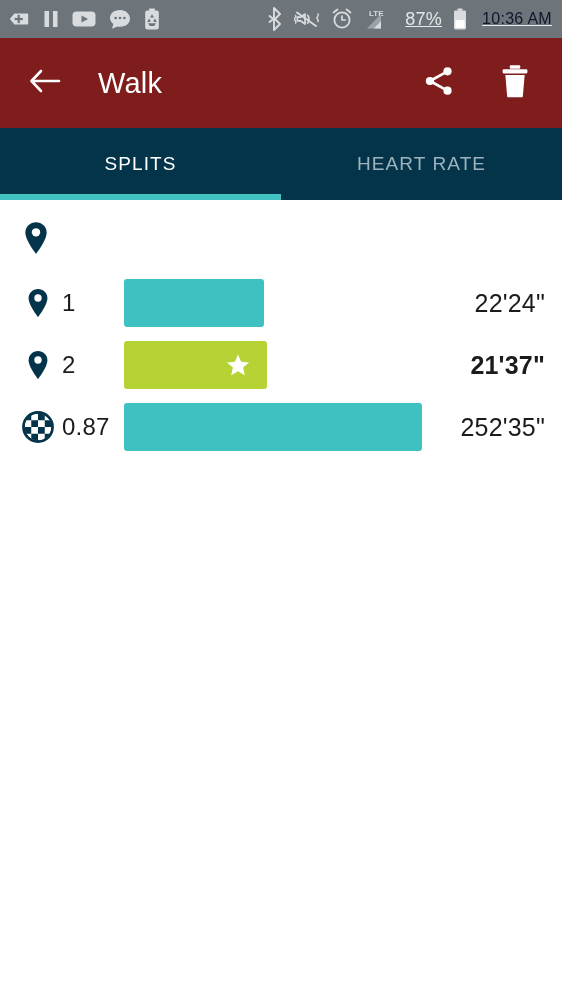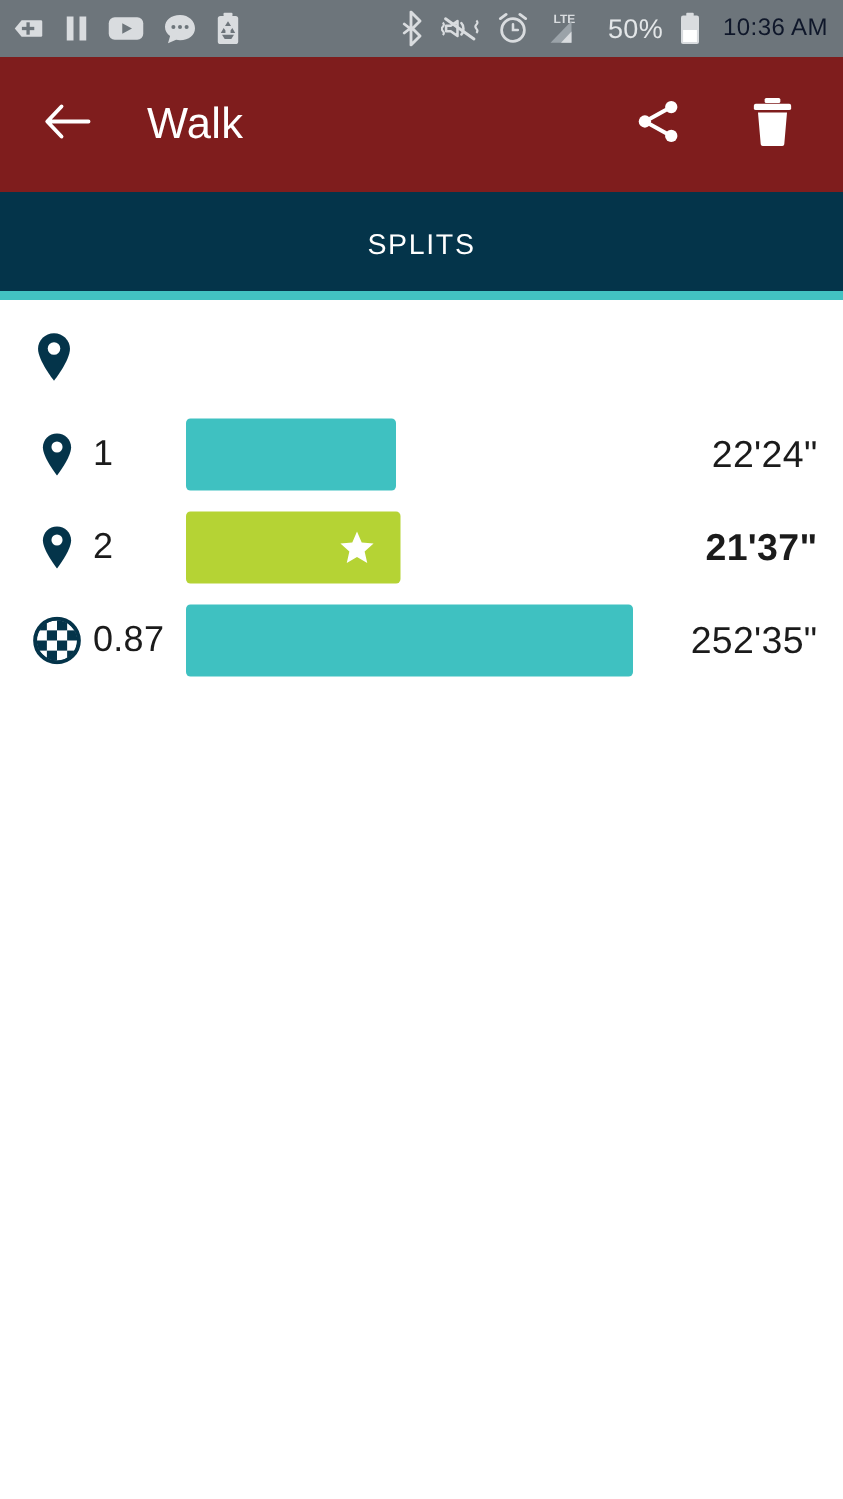--- a/index.html
+++ b/index.html
@@ -13,21 +13,21 @@
   
   .statusbar{
     height:38px; width:100%;
     background:#6d757b;
     display:flex; align-items:center;
     padding:0 10px 0 8px;
     color:#e8eaec;
   }
   .sb-left{ display:flex; align-items:center; gap:13px; flex:0 0 auto; }
   .sb-spacer{ flex:1 1 auto; }
-  .sb-right{ display:flex; align-items:center; gap:11px; flex:0 0 auto; }
+  .sb-right{ display:flex; align-items:center; gap:11px; flex:0 0 auto;text-decoration:underline; }
   .sb-icon{ display:block; fill:#d9dcdf; }
   .sb-batt-text{
     font-size:18px; letter-spacing:.2px; color:#e3e6e8;
     font-family:"Liberation Sans", sans-serif;
   }
   .sb-clock{
     font-size:16px; color:#0f172a; letter-spacing:.3px; margin-left:4px;
   }
 
   
@@ -166,21 +166,21 @@
         <path d="M2.6 4.4 L6.4 1.6 M19.4 4.4 L15.6 1.6" stroke="#d9dcdf" stroke-width="1.9" stroke-linecap="round"></path>
       </svg>
     </span>
     <span>
       <svg class="sb-icon" width="30" height="24" viewBox="0 0 30 24">
         <text x="5" y="8.5" font-size="8" font-family="Liberation Sans, sans-serif" fill="#d9dcdf" font-weight="bold">LTE</text>
         <path d="M3 21.5 L17 7 V21.5 Z" fill="#9ba3a9"></path>
         <path d="M10 21.5 L17 14 V21.5 Z" fill="#d9dcdf"></path>
       </svg>
     </span>
-    <span class="sb-batt-text">50%</span>
+    <span class="sb-batt-text">87%</span>
     <span>
       <svg class="sb-icon" width="14" height="22" viewBox="0 0 14 22">
         <rect x="4.5" y="0.5" width="5" height="2.2" rx="0.6"></rect>
         <rect x="1" y="2.4" width="12" height="19" rx="1.4"></rect>
         <rect x="2.4" y="12" width="9.2" height="8" fill="#ffffff"></rect>
       </svg>
     </span>
     <span class="sb-clock">10:36 AM</span>
   </div>
 </div>
@@ -212,20 +212,23 @@
         <rect x="1.5" y="4" width="19" height="3.2" rx="1" fill="#ffffff"></rect>
         <path d="M3.6 8.4 H18.4 L17 24.6 a1 1 0 0 1 -1 .9 H6 a1 1 0 0 1 -1 -.9 Z" fill="#ffffff"></path>
       </svg>
     </span>
   </div>
 </div>
 
 <div class="tabs">
   <div class="tab active">
     <span>SPLITS</span>
+  </div>
+  <div class="tab">
+    <span>HEART RATE</span>
   </div>
 </div>
 
 <div class="content">
 
   <div class="section-head">
     <span>
       <svg width="28" height="34" viewBox="0 0 24 30">
         <path d="M12 1 C6.8 1 2.6 5.1 2.6 10.2 C2.6 17.2 12 29 12 29 S21.4 17.2 21.4 10.2 C21.4 5.1 17.2 1 12 1 Z" fill="#04344a"></path>
         <circle cx="12" cy="10" r="3.7" fill="#ffffff"></circle>

